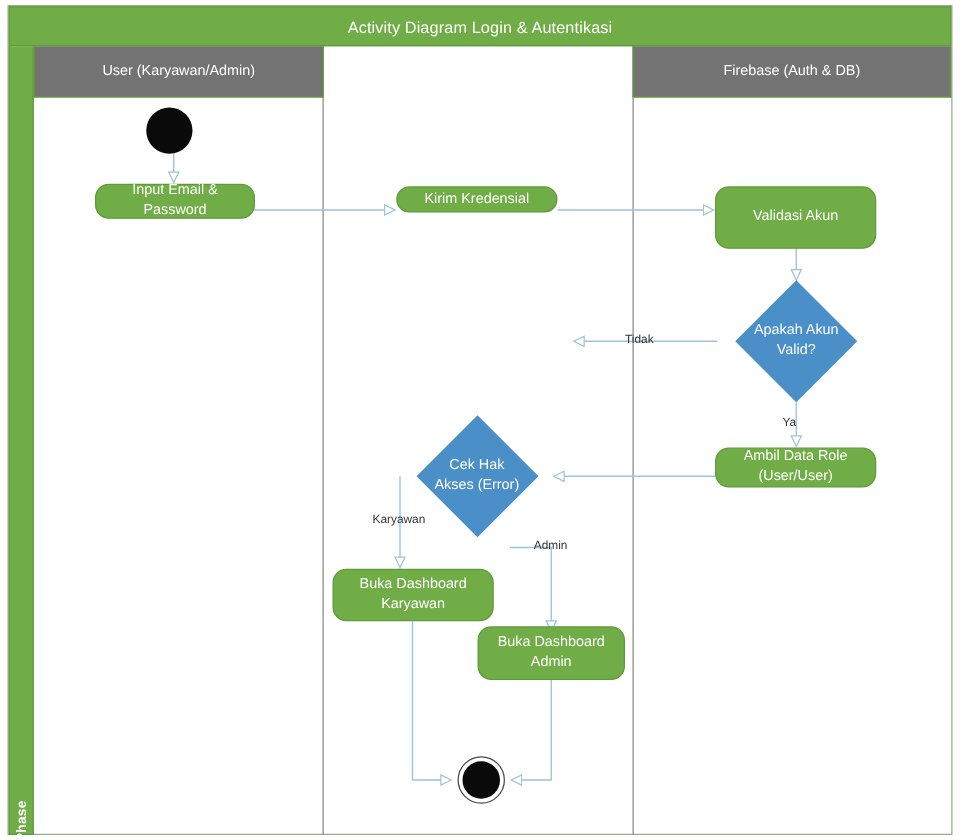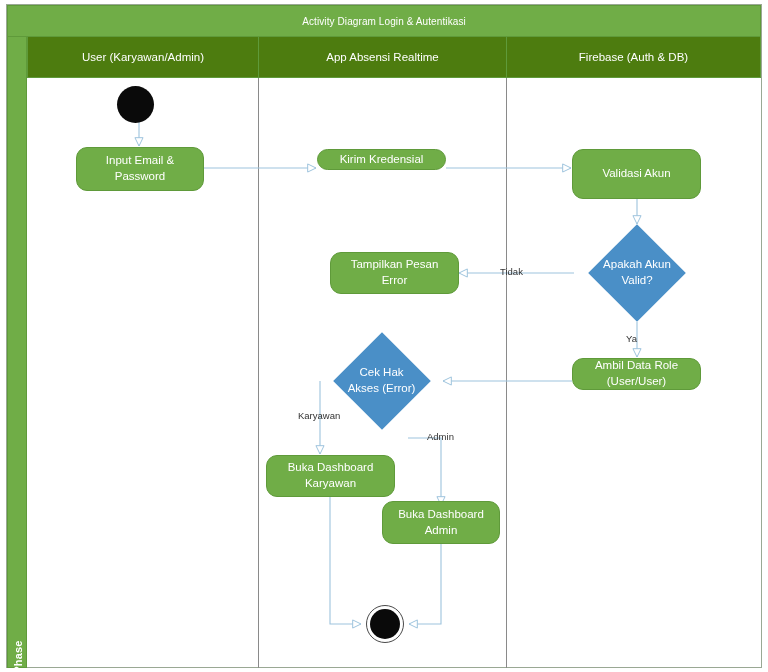--- a/index.html
+++ b/index.html
@@ -38,21 +38,21 @@
     top: 5px;
     width: 754px;
     height: 32px;
     background: #70ad47;
     border: 1px solid #5f9a3a;
     box-sizing: border-box;
     display: flex;
     align-items: center;
     justify-content: center;
     color: #ffffff;
-    font-size: 10px;
+    font-size: 13px;
     letter-spacing: .1px;
   }
 
   
   .phase-strip {
     position: absolute;
     left: 7px;
     top: 37px;
     width: 20px;
     height: 631px;
@@ -73,21 +73,21 @@
     font-size: 11px;
     font-weight: bold;
     letter-spacing: .2px;
   }
 
   
   .lane-head {
     position: absolute;
     top: 37px;
     height: 41px;
-    background: #4d7c0f;
+    background: #737373;
     border: 1px solid #5f9a3a;
     border-top: none;
     box-sizing: border-box;
     display: flex;
     align-items: center;
     justify-content: center;
     color: #ffffff;
     font-size: 11.5px;
   }
   .lane-head.l0 { left: 27px;  width: 232px; }
@@ -197,23 +197,20 @@
   <div class="title-bar">
     <span>Activity Diagram Login &amp; Autentikasi</span>
   </div>
 
   <div class="phase-strip">
     <span class="phase-label">Phase</span>
   </div>
 
   <div class="lane-head l0">
     <span>User (Karyawan/Admin)</span>
-  </div>
-  <div class="lane-head l1">
-    <span>App Absensi Realtime</span>
   </div>
   <div class="lane-head l2">
     <span>Firebase (Auth &amp; DB)</span>
   </div>
 
   <div class="lane-body l0"></div>
   <div class="lane-body l1"></div>
   <div class="lane-body l2"></div>
 
   <svg id="wires" viewBox="0 0 768 672" xmlns="http://www.w3.org/2000/svg">
@@ -243,21 +240,21 @@
       <path d="M 408 438 L 441 438 L 441 505"></path>
 
       <path d="M 330 497 L 330 624 L 361 624"></path>
 
       <path d="M 441 544 L 441 624 L 409 624"></path>
     </g>
   </svg>
 
   <div class="start-node" style="left:117px; top:86px; width:37px; height:37px;"></div>
 
-  <div class="node" style="left:76px; top:147px; width:128px; height:44px;">
+  <div class="node" style="left:76px; top:147px; width:128px; height:28px;">
     <span>
       <span>Input Email &amp;</span><br>
       <span>Password</span>
     </span>
   </div>
 
   <div class="node" style="left:317px; top:149px; width:129px; height:21px;">
     <span>Kirim Kredensial</span>
   </div>
 
@@ -266,26 +263,20 @@
   </div>
 
   <div class="diamond" style="left:574px; top:224px; width:126px; height:98px;">
     <span class="shape" style="width:69px; height:69px;"></span>
     <span class="dtext">
       <span>Apakah Akun</span><br>
       <span>Valid?</span>
     </span>
   </div>
 
-  <div class="node" style="left:330px; top:252px; width:129px; height:42px;">
-    <span>
-      <span>Tampilkan Pesan</span><br>
-      <span>Error</span>
-    </span>
-  </div>
 
   <div class="node" style="left:572px; top:358px; width:129px; height:32px;">
     <span>
       <span>Ambil Data Role</span><br>
       <span>(User/User)</span>
     </span>
   </div>
 
   <div class="diamond" style="left:320px; top:332px; width:123px; height:98px;">
     <span class="shape" style="width:69px; height:69px;"></span>

